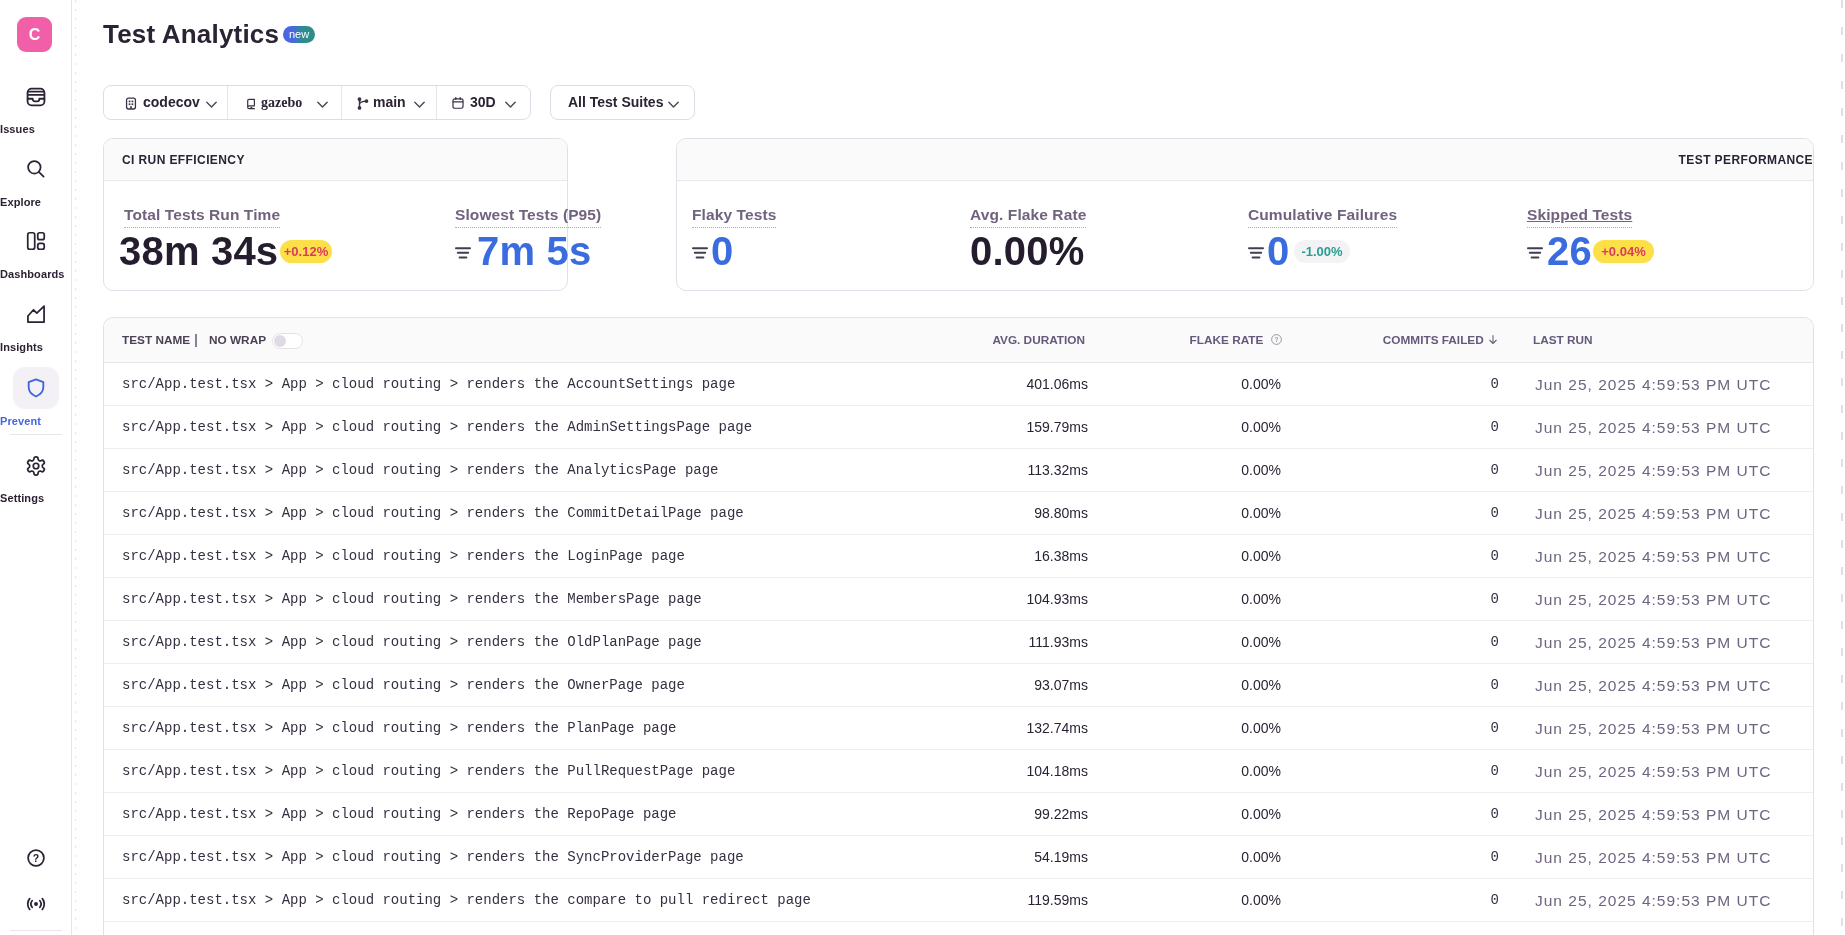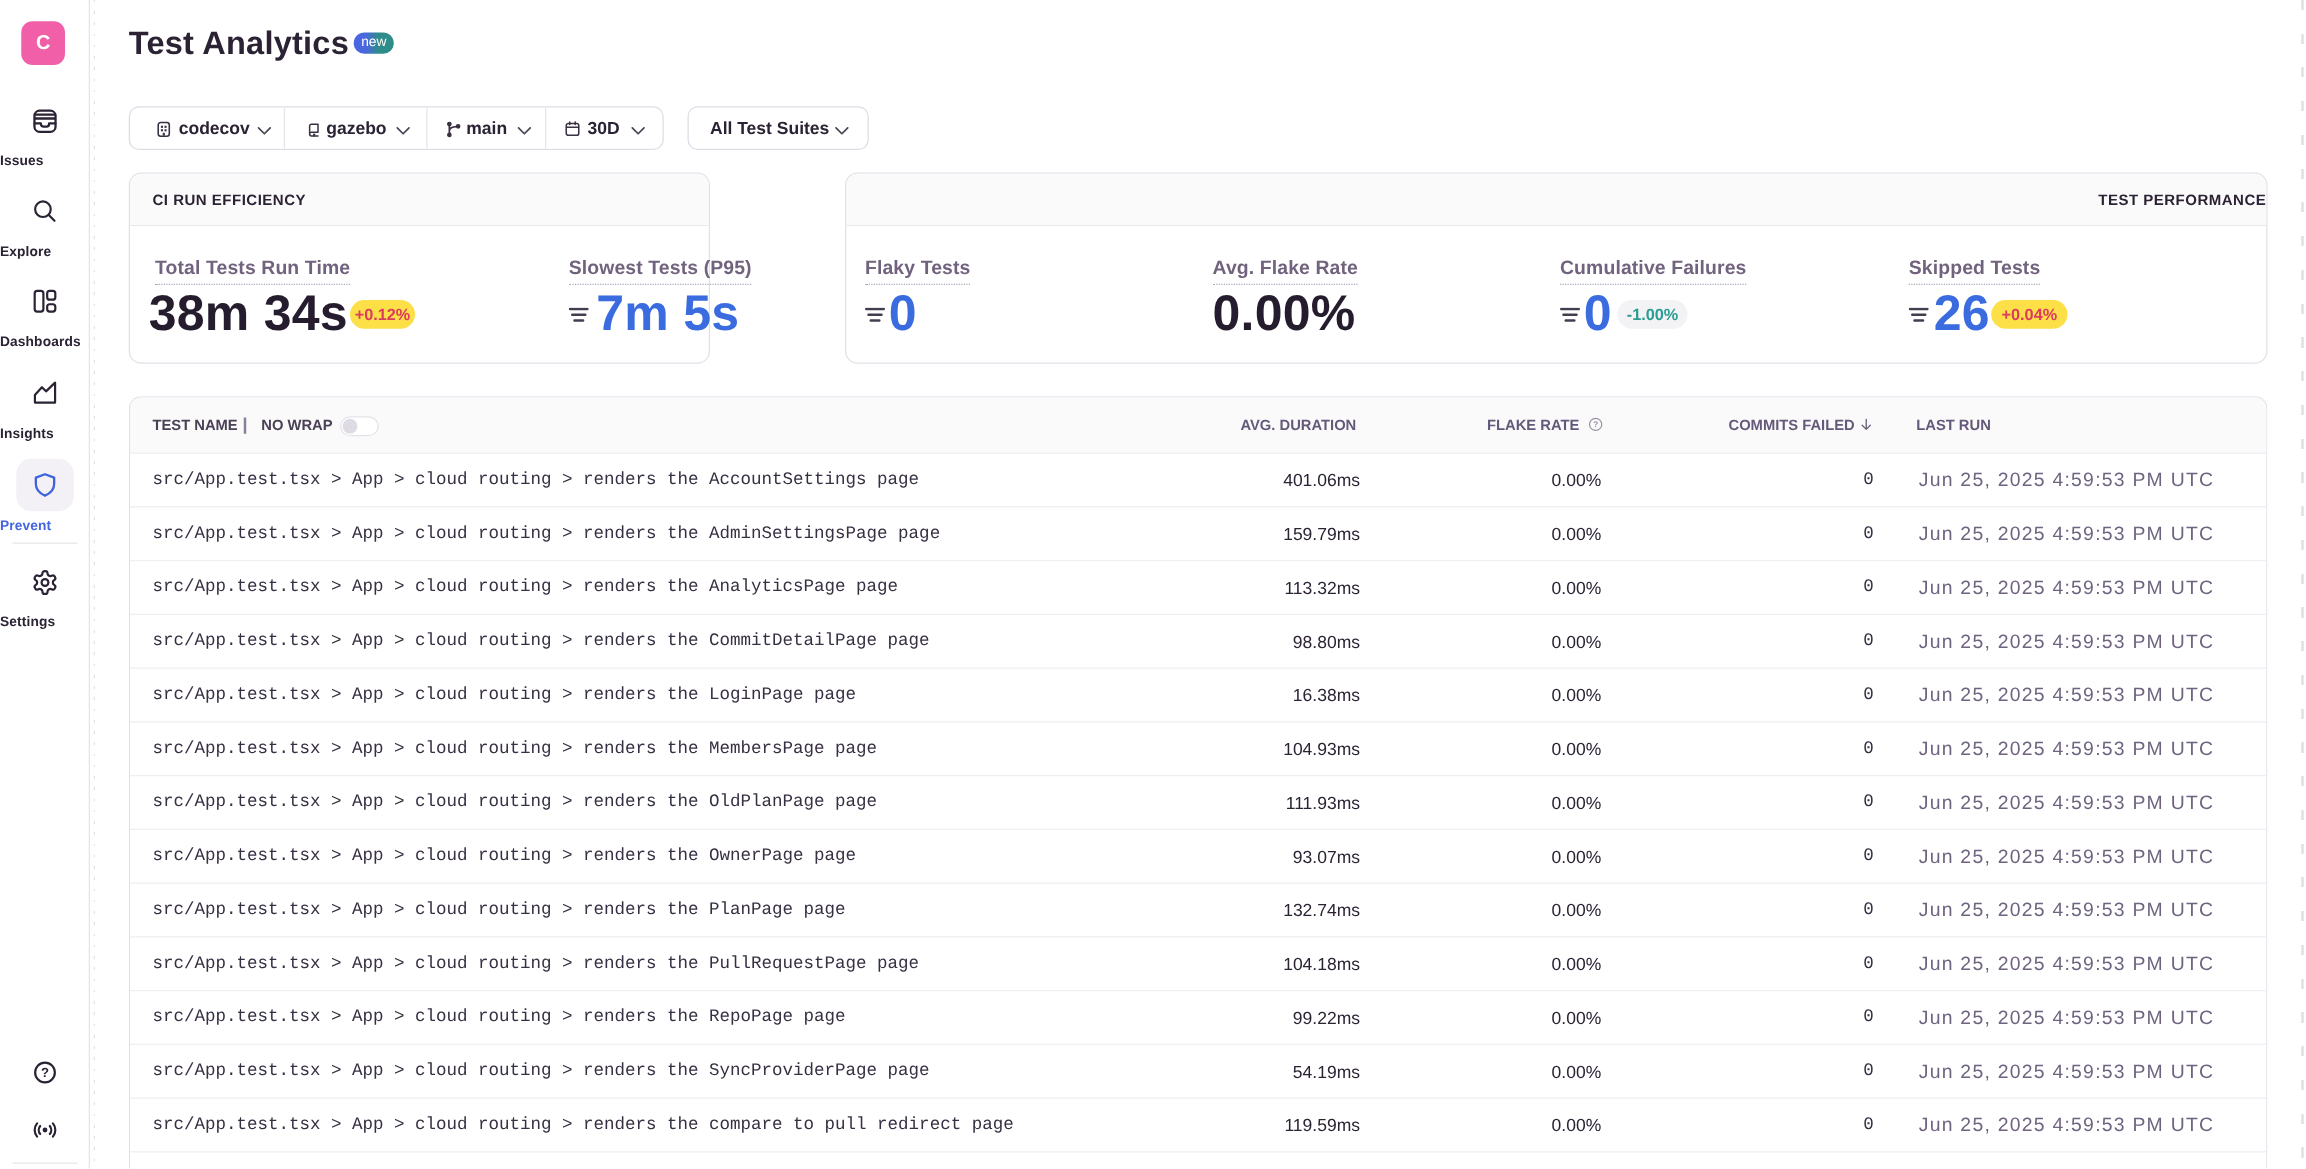--- a/index.html
+++ b/index.html
@@ -166,21 +166,21 @@
       </svg></div>
   <div class="ftext" style="left:39px;">codecov</div>
   <div class="ficon" style="left:100px;top:11px;"><svg width="15" height="15" viewBox="0 0 24 24" fill="none">
         <path d="M4.5 8.5 L12 16 L19.5 8.5" stroke="#4A4354" stroke-width="2.2" stroke-linecap="round" stroke-linejoin="round"></path>
       </svg></div>
   <div class="fdiv" style="left:123px;"></div>
   <div class="ficon" style="left:141px;top:11px;"><svg width="12" height="14" viewBox="0 0 24 24" fill="none">
   <path d="M18.8 21.4 H8.3 A2.9 2.9 0 0 1 8.3 15.6 H18.8 V2.6 H8.3 A2.9 2.9 0 0 0 5.4 5.5 V18.5" stroke="#3A3142" stroke-width="2.4" stroke-linecap="round" stroke-linejoin="round"></path>
   <rect x="11" y="17.8" width="3.4" height="4.4" fill="#3A3142"></rect>
       </svg></div>
-  <div class="ftext" style="left:157px;">gazebo</div>
+  <div class="ftext" style="left:157px;font-family:Liberation Serif, serif;">gazebo</div>
   <div class="ficon" style="left:211px;top:11px;"><svg width="15" height="15" viewBox="0 0 24 24" fill="none">
         <path d="M4.5 8.5 L12 16 L19.5 8.5" stroke="#4A4354" stroke-width="2.2" stroke-linecap="round" stroke-linejoin="round"></path>
       </svg></div>
   <div class="fdiv" style="left:237px;"></div>
   <div class="ficon" style="left:252px;top:10px;"><svg width="14" height="15" viewBox="0 0 24 24" fill="none">
   <g stroke="#3A3142" stroke-width="2.4" fill="none" stroke-linecap="round">
   <circle cx="6" cy="4.6" r="2" fill="#3A3142"></circle>
   <circle cx="18" cy="7.8" r="2" fill="#3A3142"></circle>
   <circle cx="6" cy="19.6" r="2" fill="#3A3142"></circle>
   <path d="M6 6.8 V17.4 M6 13.6 C6 10.4 8.8 8.7 15.8 8.2"></path>
@@ -244,21 +244,21 @@
 <div class="mlabel" style="left:1248px;">Cumulative Failures</div>
 <div class="flt" style="left:1248px;top:245px;" id="flt3"><svg width="16" height="12" viewBox="0 0 16 12">
  <g stroke="#443C4F" stroke-width="2" stroke-linecap="round">
   <line x1="1" y1="1.2" x2="15" y2="1.2"></line>
   <line x1="2.8" y1="5.8" x2="13.2" y2="5.8"></line>
   <line x1="4.6" y1="10.4" x2="11.4" y2="10.4"></line>
  </g>
     </svg></div>
 <div class="mval blue" style="left:1267px;">0</div>
 <div class="pill gray" style="left:1294px;top:240px;width:56px;">-1.00%</div>
-<div class="mlabel" style="left:1527px;">Skipped Tests</div>
+<div class="mlabel" style="left:1527px;text-decoration:underline;">Skipped Tests</div>
 <div class="flt" style="left:1527px;top:245px;" id="flt4"><svg width="16" height="12" viewBox="0 0 16 12">
  <g stroke="#443C4F" stroke-width="2" stroke-linecap="round">
   <line x1="1" y1="1.2" x2="15" y2="1.2"></line>
   <line x1="2.8" y1="5.8" x2="13.2" y2="5.8"></line>
   <line x1="4.6" y1="10.4" x2="11.4" y2="10.4"></line>
  </g>
     </svg></div>
 <div class="mval blue" style="left:1547px;">26</div>
 <div class="pill red" style="left:1593px;top:240px;width:61px;">+0.04%</div>
 

